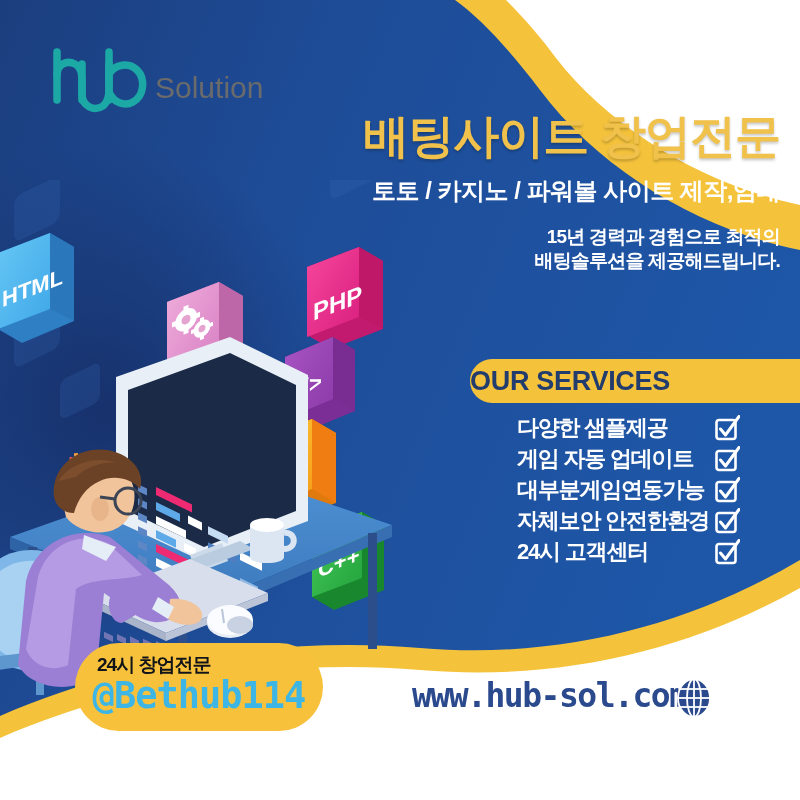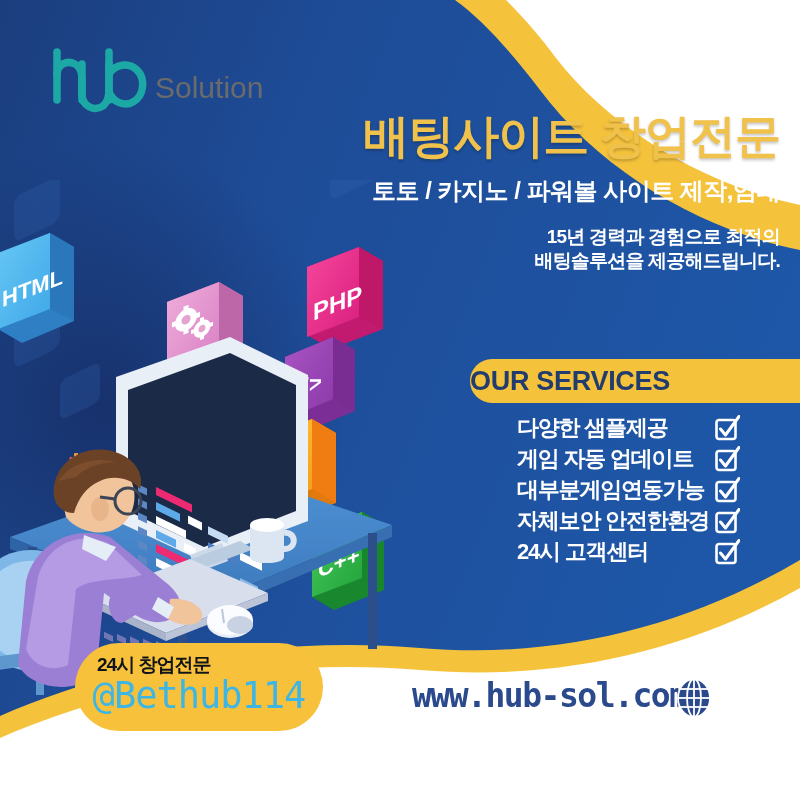--- a/index.html
+++ b/index.html
@@ -63,21 +63,21 @@
   .pill{
     position:absolute;left:75px;top:643px;width:248px;height:88px;
     background:#F8C13C;border-radius:44px;
   }
   .pill-top{
     position:absolute;left:22px;top:9px;font-size:19px;font-weight:bold;
     color:#111418;letter-spacing:-1px;white-space:nowrap;
   }
   .pill-handle{
     position:absolute;left:10px;top:31px;width:228px;text-align:center;
-    font-size:37px;font-weight:normal;color:#3EB6E5;letter-spacing:-1px;
+    font-size:37px;font-weight:bold;color:#3EB6E5;letter-spacing:-1px;
     font-family:"DejaVu Sans Mono","Liberation Mono",monospace;
     white-space:nowrap;
   }
 
   
   .url{
     position:absolute;left:412px;top:676px;font-size:33px;font-weight:bold;
     color:#2B4A8E;letter-spacing:-1.5px;
     font-family:"DejaVu Sans Mono","Liberation Mono",monospace;
     white-space:nowrap;

